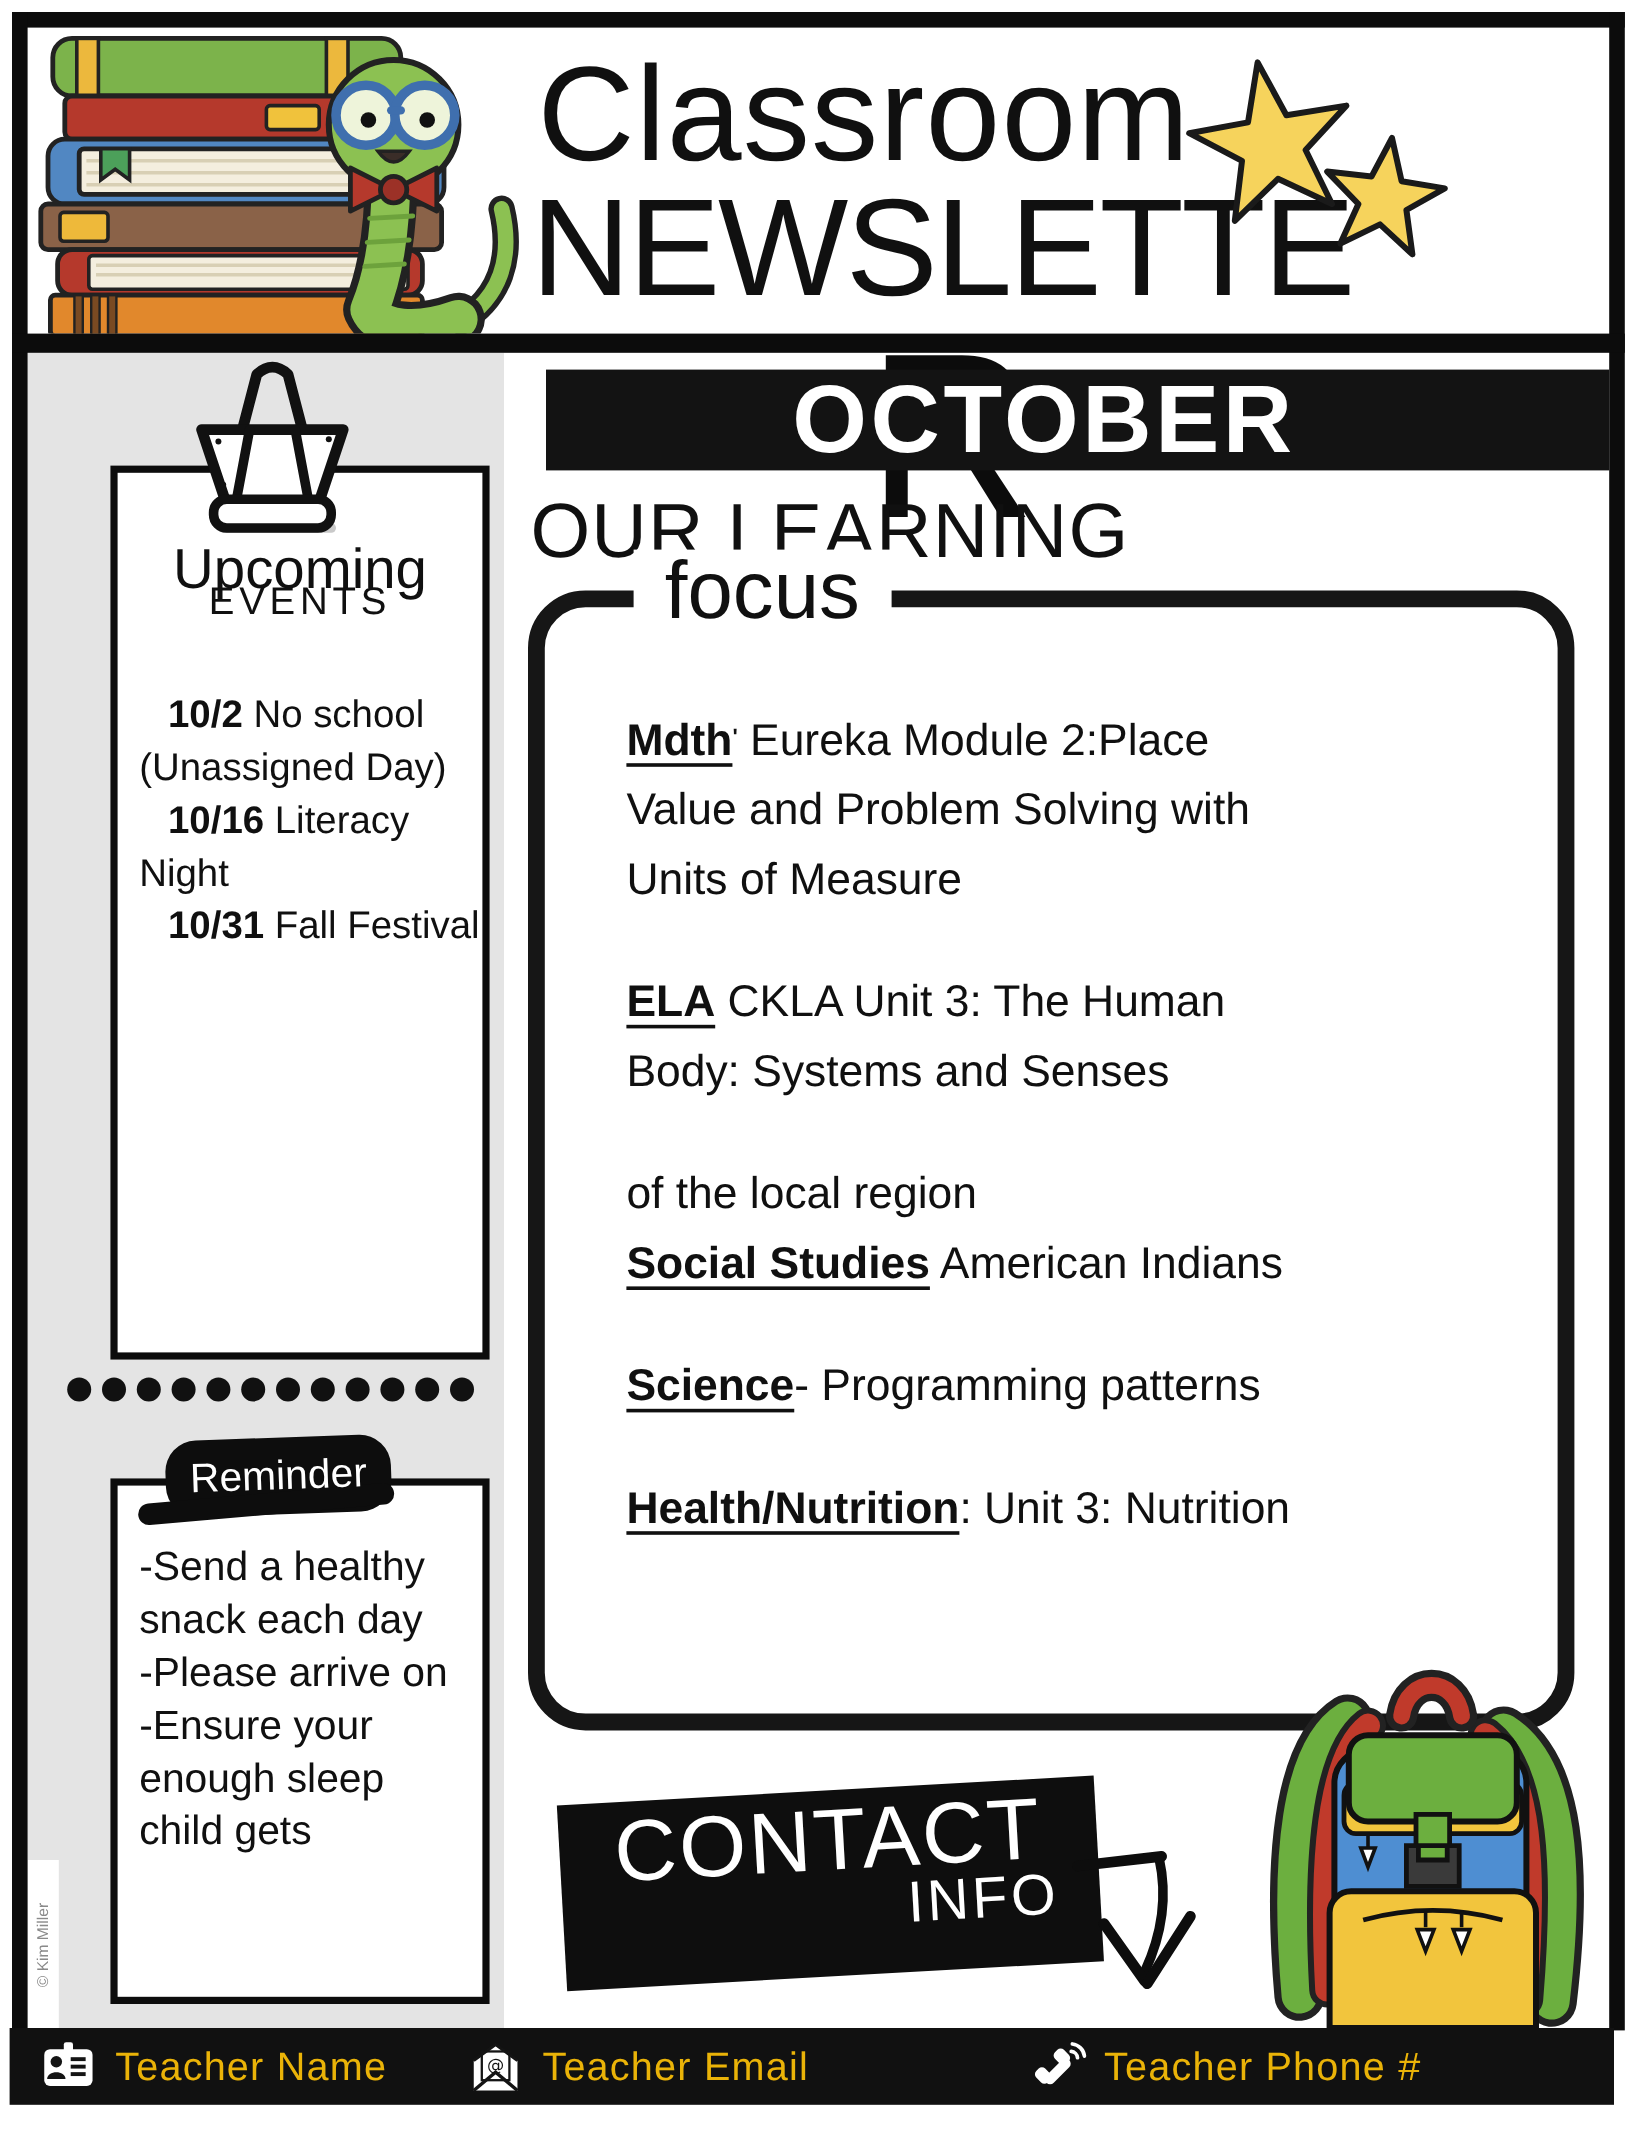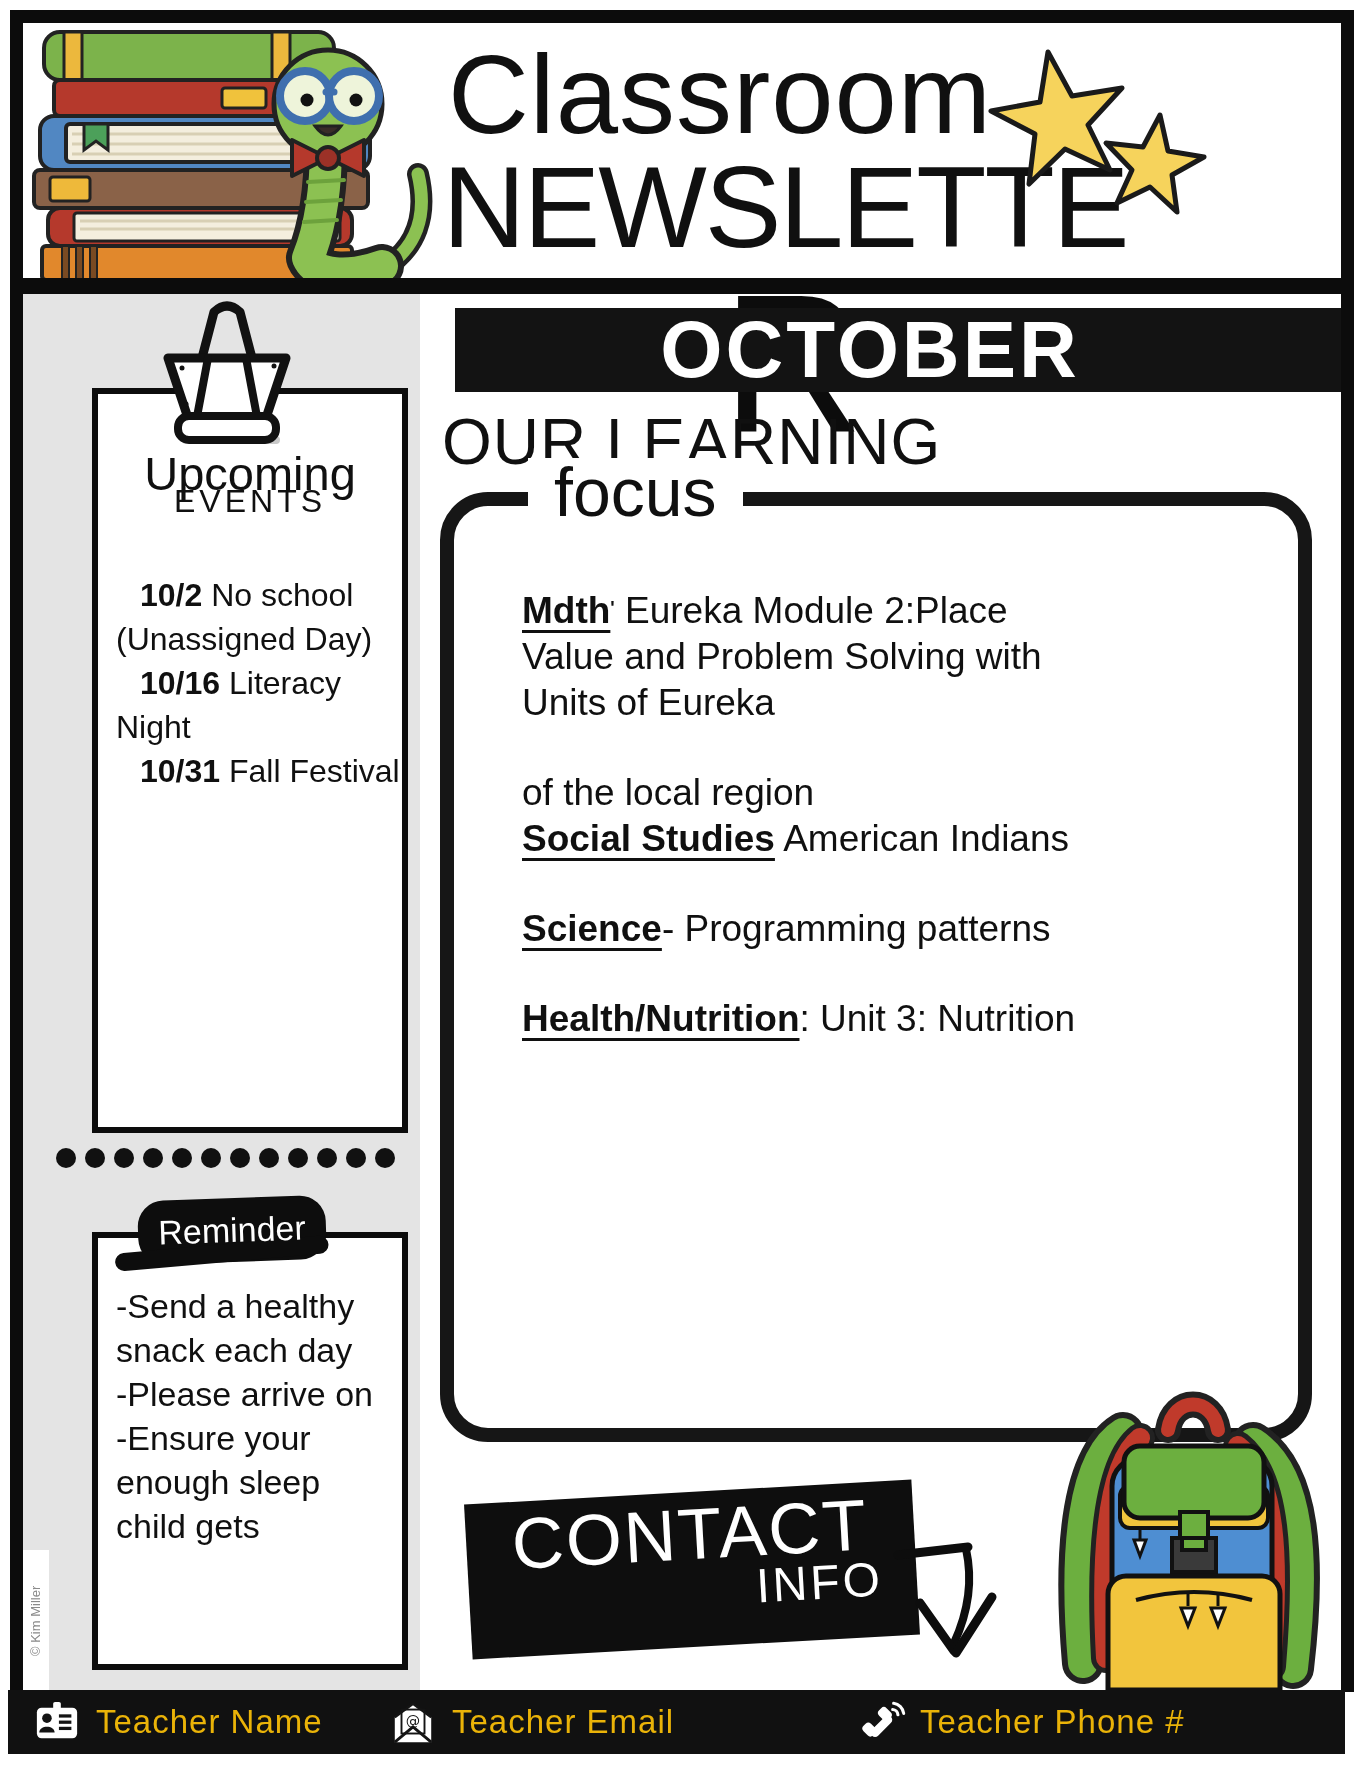--- a/index.html
+++ b/index.html
@@ -35,21 +35,21 @@
     transform:rotate(-2deg);display:flex;align-items:center;justify-content:center;}
   .reminder-badge::after{content:"";position:absolute;left:-24px;top:46px;width:214px;height:18px;background:#0d0d0d;border-radius:9px;transform:rotate(-3deg);z-index:-1;}
   .reminder-badge span{color:#fff;font-size:34px;}
   .rline{font-size:34px;line-height:44px;white-space:nowrap;}
   
   .learning-heading{left:442px;top:410px;font-size:64px;letter-spacing:1px;z-index:2;line-height:1;}
   .focus-box{left:440px;top:492px;width:872px;height:950px;border:14px solid #161616;border-radius:48px;z-index:2;box-sizing:border-box;}
   .focus-label{left:528px;top:458px;font-size:68px;background:#ffffff;padding:0 26px;z-index:3;line-height:1;}
   .subjects{left:522px;top:585px;width:660px;z-index:3;font-size:37px;}
   .subject{margin-bottom:44px;}
-  .sline{line-height:46px;white-space:nowrap;}
+  .sline{line-height:58px;white-space:nowrap;}
   .slabel{font-weight:bold;text-decoration:underline;text-decoration-thickness:3px;text-underline-offset:7px;}
   .smark{font-weight:bold;font-size:0.5em;vertical-align:0.5em;}
   
   .contact-banner{left:468px;top:1492px;width:448px;height:155px;background:#0e0e0e;z-index:2;transform:rotate(-3.2deg);}
   .contact-line1{color:#fff;font-size:72px;text-align:center;margin-top:6px;letter-spacing:2px;line-height:1;}
   .contact-line2{color:#fff;font-size:48px;text-align:right;padding-right:34px;margin-top:-4px;letter-spacing:3px;line-height:1;}
   .arrow-svg{left:890px;top:1525px;z-index:2;}
   .backpack-svg{left:1028px;top:1388px;z-index:3;}
   
   .footer{left:8px;top:1690px;width:1337px;height:64px;background:#111111;z-index:50;}
@@ -125,21 +125,25 @@
   </div>
 
   <div class="abs learning-heading">OUR LEARNING</div>
   <div class="abs focus-box"></div>
   <div class="abs focus-label">focus</div>
 
   <div class="abs subjects">
     <div class="subject">
       <div class="sline"><span class="slabel">Mdth</span><span class="smark">'</span><span> Eureka Module 2:Place</span></div>
       <div class="sline">Value and Problem Solving with</div>
-      <div class="sline">Units of Eureka</div>
+      <div class="sline">Units of Measure</div>
+    </div>
+    <div class="subject">
+      <div class="sline"><span class="slabel">ELA</span><span> CKLA Unit 3: The Human</span></div>
+      <div class="sline">Body: Systems and Senses</div>
     </div>
     <div class="subject">
       <div class="sline">of the local region</div>
       <div class="sline"><span class="slabel">Social Studies</span><span> American Indians</span></div>
     </div>
     <div class="subject">
       <div class="sline"><span class="slabel">Science</span><span>- Programming patterns</span></div>
     </div>
     <div class="subject">
       <div class="sline"><span class="slabel">Health/Nutrition</span><span>: Unit 3: Nutrition</span></div>

